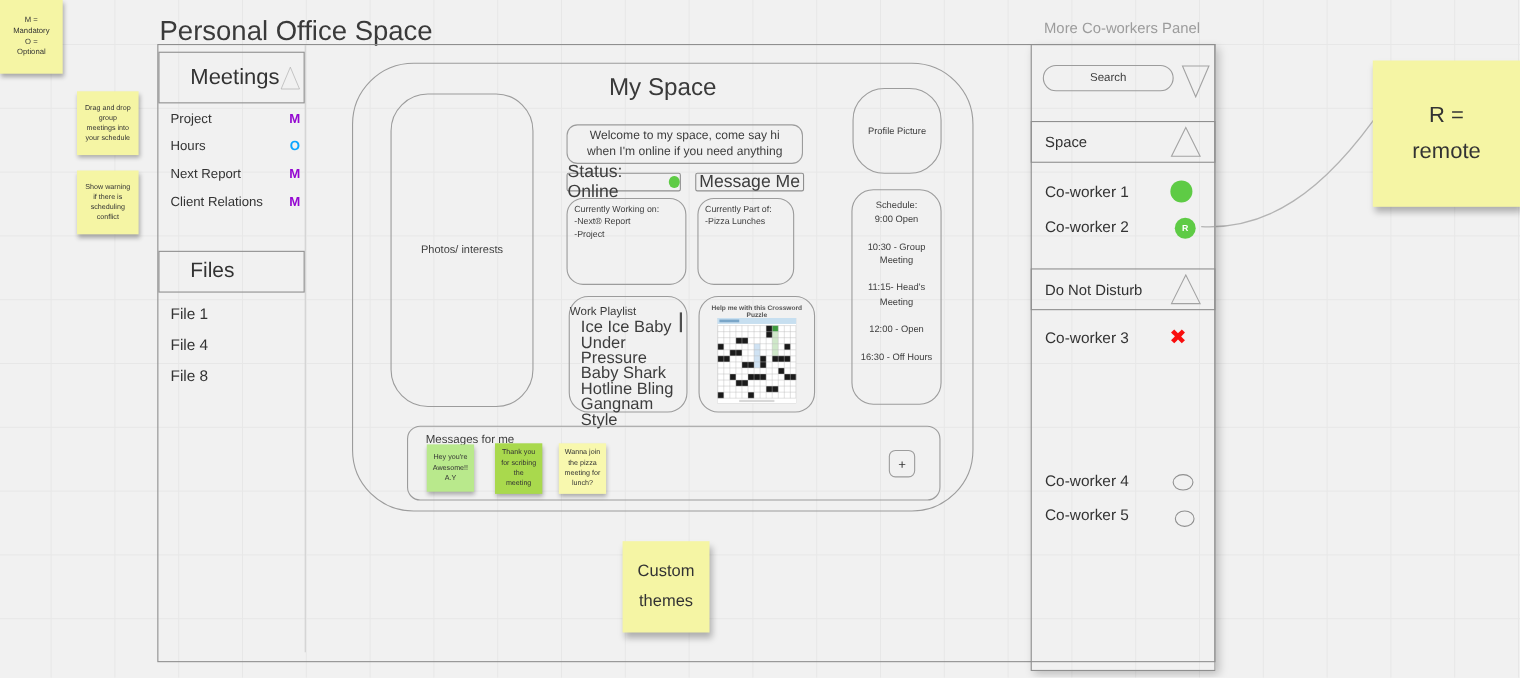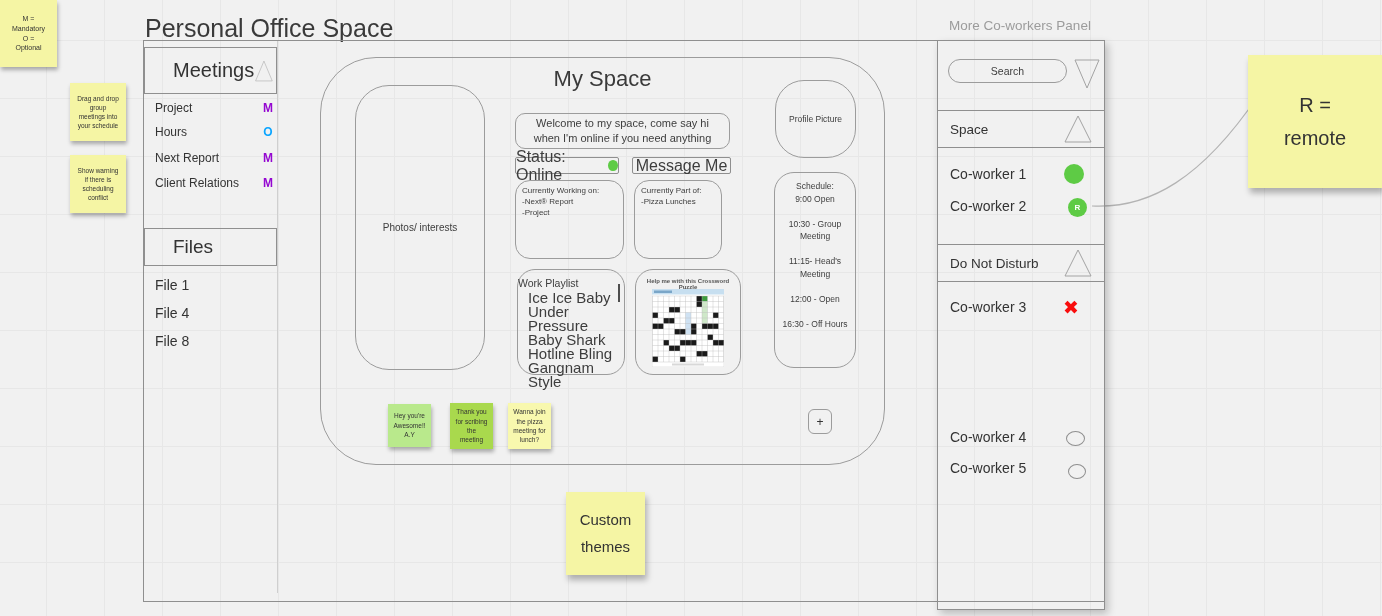--- a/index.html
+++ b/index.html
@@ -199,20 +199,23 @@
 10:30 - Group
 Meeting
 
 11:15- Head's
 Meeting
 
 12:00 - Open
 
 16:30 - Off Hours</div>
 
+  <div class="abs rounded-box" style="left:370px;top:387px;width:485px;height:68px;border-radius:12px">
+    <div style="font-size:10.5px;margin:6px 0 0 16px">Messages for me</div>
+  </div>
   <div class="abs msg-sticky pre center-txt" style="left: 388px; top: 404px; width: 43px; height: 43px; background: rgb(185, 233, 140);">Hey you're
 Awesome!!
 A.Y</div>
   <div class="abs msg-sticky pre center-txt" style="left: 450px; top: 403px; width: 43px; height: 46px; background: rgb(169, 217, 77);">Thank you
 for scribing
 the
 meeting</div>
   <div class="abs msg-sticky pre center-txt" style="left: 508px; top: 403px; width: 43px; height: 46px; background: rgb(248, 248, 174);">Wanna join
 the pizza
 meeting for

